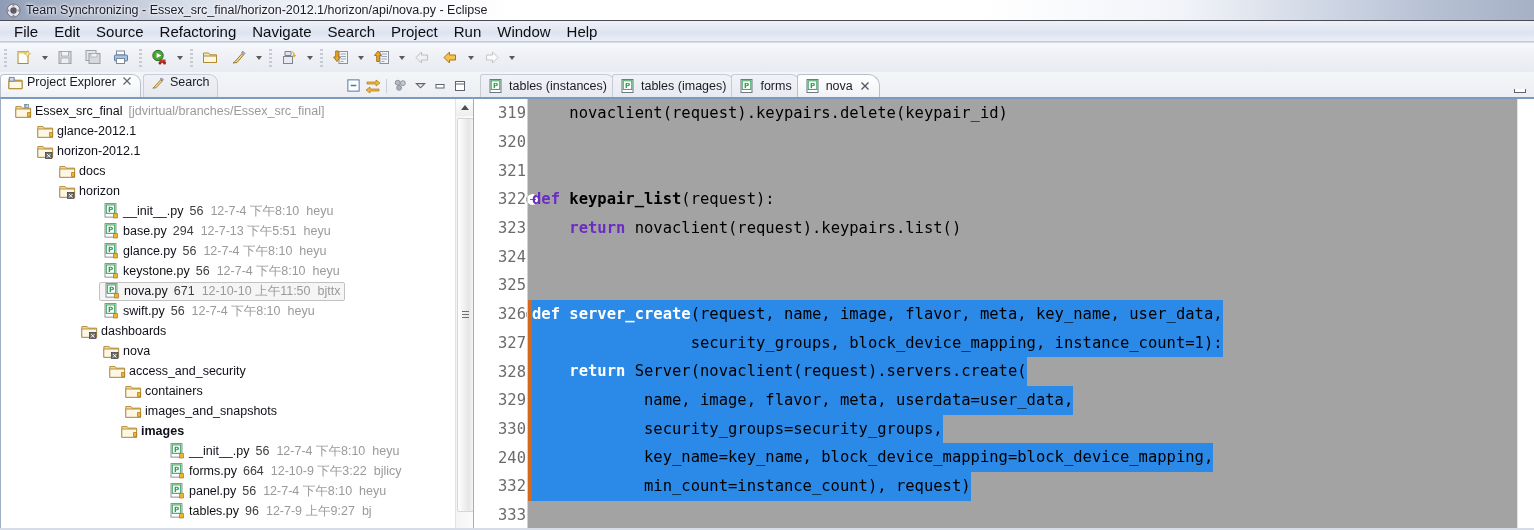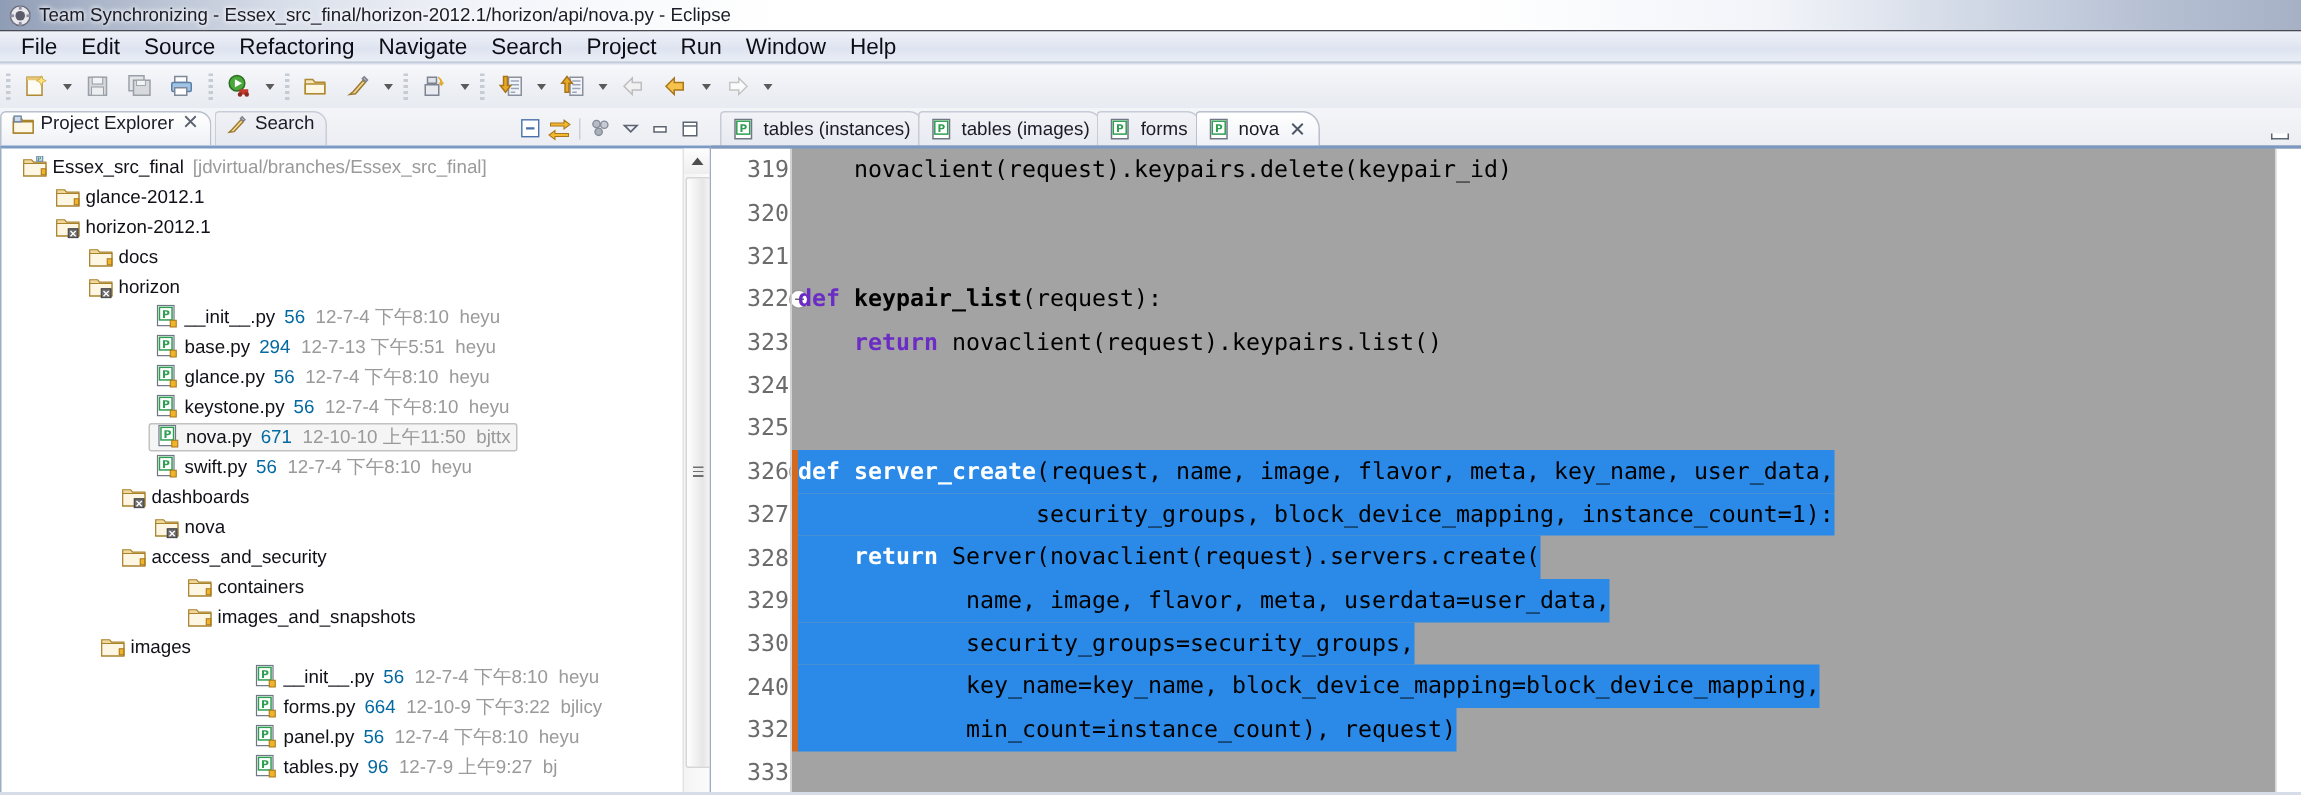--- a/index.html
+++ b/index.html
@@ -105,21 +105,21 @@
     display:flex;align-items:center;height:20px;white-space:nowrap;
     font-size:12.5px;color:#101018;cursor:default;box-sizing:border-box;
   }
   .trow .ticon{width:17px;height:16px;flex:none;margin-right:3px;display:flex;align-items:center;justify-content:center;}
   .trow.sel .label-box{
     border:1px solid #c2c2c2;background:#f5f5f5;border-radius:2px;
     padding:0 4px;margin-left:-4px;
   }
   .label-box{display:flex;align-items:center;height:17px;}
   .nm{color:#101018;}
-  .meta{color:#0369a1;margin-left:6px;}
+  .meta{color:#404040;margin-left:6px;}
   .meta2{color:#9a9a9a;margin-left:7px;}
   .meta3{color:#9a9a9a;margin-left:7px;}
   .prjpath{color:#9a9a9a;margin-left:6px;}
 
   
   .vscroll{
     position:absolute;right:0;top:0;width:17px;bottom:0;
     background:linear-gradient(to right,#f4f4f4,#fbfbfb);
     border-left:1px solid #e3e3e3;
   }
@@ -603,21 +603,21 @@
                 <svg width="17" height="15" viewBox="0 0 17 15">
                   <path d="M0.8 2.5 h5.3 l1.3 1.6 h8.2 v9.2 h-14.8z" fill="#f0d89c" stroke="#a9822c" stroke-width="0.8"></path>
                   <path d="M0.8 5 h14.8 v8.3 h-14.8z" fill="#fdf6e3" stroke="#a9822c" stroke-width="0.8"></path>
                   <rect x="8.5" y="8.5" width="6.5" height="6" fill="#6f6f6f" stroke="#3a3a3a" stroke-width="0.7"></rect>
                   <path d="M10 10 l3.5 3.5 M13.5 10 l-3.5 3.5" stroke="#ffffff" stroke-width="0.9"></path>
                 </svg>
               </span>
               <span class="nm">nova</span>
             </div>
           </div>
-          <div class="trow" style="padding-left: 80px;">
+          <div class="trow" style="padding-left: 108px;">
             <div class="label-box">
               <span class="ticon">
                 <svg width="17" height="15" viewBox="0 0 17 15">
                   <path d="M0.8 2.5 h5.3 l1.3 1.6 h8.2 v9.2 h-14.8z" fill="#f0d89c" stroke="#a9822c" stroke-width="0.8"></path>
                   <path d="M0.8 5 h14.8 v8.3 h-14.8z" fill="#fdf6e3" stroke="#a9822c" stroke-width="0.8"></path>
                   <path d="M12.5 8.5 h3 v4 h-3z" fill="#f0b429" stroke="#a9761a" stroke-width="0.7"></path>
                 </svg>
               </span>
               <span class="nm">access_and_security</span>
             </div>
@@ -639,21 +639,21 @@
               <span class="ticon">
                 <svg width="17" height="15" viewBox="0 0 17 15">
                   <path d="M0.8 2.5 h5.3 l1.3 1.6 h8.2 v9.2 h-14.8z" fill="#f0d89c" stroke="#a9822c" stroke-width="0.8"></path>
                   <path d="M0.8 5 h14.8 v8.3 h-14.8z" fill="#fdf6e3" stroke="#a9822c" stroke-width="0.8"></path>
                   <path d="M12.5 8.5 h3 v4 h-3z" fill="#f0b429" stroke="#a9761a" stroke-width="0.7"></path>
                 </svg>
               </span>
               <span class="nm">images_and_snapshots</span>
             </div>
           </div>
-          <div class="trow" style="padding-left: 66px;">
+          <div class="trow" style="padding-left: 120px; font-weight: bold;">
             <div class="label-box">
               <span class="ticon">
                 <svg width="17" height="15" viewBox="0 0 17 15">
                   <path d="M0.8 2.5 h5.3 l1.3 1.6 h8.2 v9.2 h-14.8z" fill="#f0d89c" stroke="#a9822c" stroke-width="0.8"></path>
                   <path d="M0.8 5 h14.8 v8.3 h-14.8z" fill="#fdf6e3" stroke="#a9822c" stroke-width="0.8"></path>
                   <path d="M12.5 8.5 h3 v4 h-3z" fill="#f0b429" stroke="#a9761a" stroke-width="0.7"></path>
                 </svg>
               </span>
               <span class="nm">images</span>
             </div>

